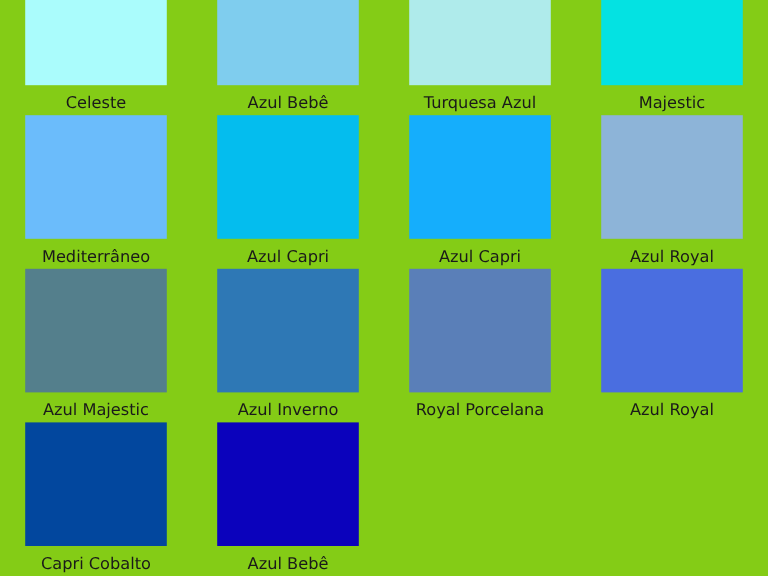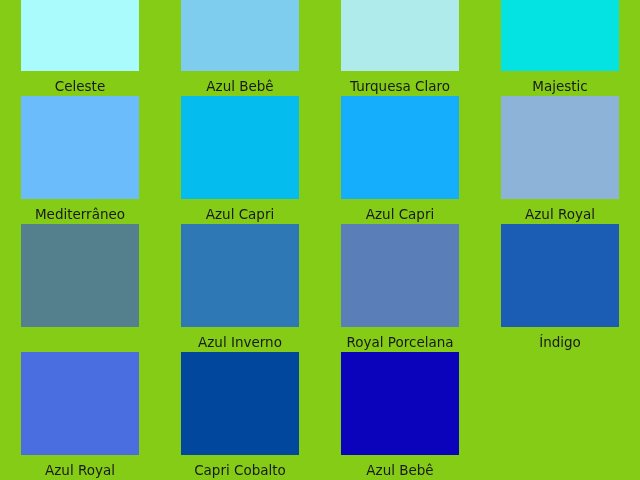--- a/index.html
+++ b/index.html
@@ -62,21 +62,21 @@
       <div class="cell">
         <div class="swatch" style="background: rgb(170, 252, 252);"></div>
         <div class="swatch-label">Celeste</div>
       </div>
       <div class="cell">
         <div class="swatch" style="background: rgb(127, 205, 238);"></div>
         <div class="swatch-label">Azul Bebê</div>
       </div>
       <div class="cell">
         <div class="swatch" style="background: rgb(175, 235, 235);"></div>
-        <div class="swatch-label">Turquesa Claro</div>
+        <div class="swatch-label">Turquesa Azul</div>
       </div>
       <div class="cell">
         <div class="swatch" style="background: rgb(4, 226, 226);"></div>
         <div class="swatch-label">Majestic</div>
       </div>
       <div class="cell">
         <div class="swatch" style="background: rgb(107, 188, 251);"></div>
         <div class="swatch-label">Mediterrâneo</div>
       </div>
       <div class="cell">
@@ -86,32 +86,29 @@
       <div class="cell">
         <div class="swatch" style="background: rgb(21, 174, 252);"></div>
         <div class="swatch-label">Azul Capri</div>
       </div>
       <div class="cell">
         <div class="swatch" style="background: rgb(141, 180, 216);"></div>
         <div class="swatch-label">Azul Royal</div>
       </div>
       <div class="cell">
         <div class="swatch" style="background: rgb(84, 127, 140);"></div>
+        <div class="swatch-label">Azul Majestic</div>
       </div>
       <div class="cell">
         <div class="swatch" style="background: rgb(46, 120, 181);"></div>
         <div class="swatch-label">Azul Inverno</div>
       </div>
       <div class="cell">
         <div class="swatch" style="background: rgb(90, 127, 184);"></div>
         <div class="swatch-label">Royal Porcelana</div>
-      </div>
-      <div class="cell">
-        <div class="swatch" style="background: rgb(27, 92, 180);"></div>
-        <div class="swatch-label">Índigo</div>
       </div>
       <div class="cell">
         <div class="swatch" style="background: rgb(74, 110, 224);"></div>
         <div class="swatch-label">Azul Royal</div>
       </div>
       <div class="cell">
         <div class="swatch" style="background: rgb(2, 71, 158);"></div>
         <div class="swatch-label">Capri Cobalto</div>
       </div>
       <div class="cell">

